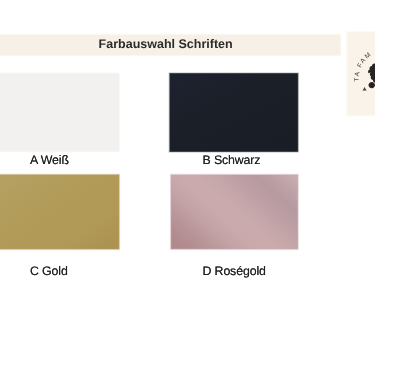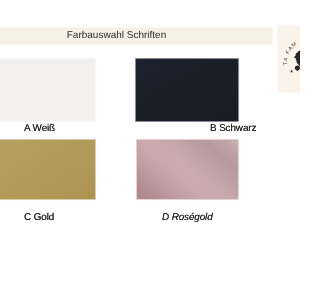--- a/index.html
+++ b/index.html
@@ -1,44 +1,44 @@
 <!DOCTYPE html>
 <html><head>
 <meta charset="utf-8">
 <style>
   html,body{margin:0;padding:0;}
   body{width:300px;height:300px;background:#ffffff;font-family:"Liberation Sans",sans-serif;overflow:hidden;position:relative;
         -webkit-font-smoothing:antialiased;text-rendering:geometricPrecision;}
   .page{position:absolute;inset:0;background:#ffffff;}
   .titlebar{position:absolute;left:0;top:27.5px;width:272px;height:16px;background:#F7F0E6;
              box-shadow:0 0 0 0.6px rgba(247,240,230,0.62), 0 0 0 1.1px rgba(247,240,230,0.22);}
-  .title{position:absolute;left:0;top:0;width:233px;height:100%;display:flex;align-items:center;justify-content:center;
-         font-size:10px;font-weight:400;color:#2B2B2B;letter-spacing:0px;white-space:nowrap;transform:translateZ(0);}
+  .title{position:absolute;left:16px;top:0;width:233px;height:100%;display:flex;align-items:center;justify-content:center;
+         font-size:10px;font-weight:700;color:#2B2B2B;letter-spacing:0px;white-space:nowrap;transform:translateZ(0);}
   .logopanel{position:absolute;left:278px;top:26px;width:22px;height:66px;background:#FAF3EA;overflow:hidden;
               box-shadow:0 0 0 0.6px rgba(250,243,234,0.62), 0 0 0 1.1px rgba(250,243,234,0.22);}
   .logosvg{position:absolute;left:0px;top:0px;transform:translateZ(0);}
   .arctext{font-family:"Liberation Sans",sans-serif;font-size:5.1px;fill:#3A3832;letter-spacing:1.2px;}
   .logomark{fill:#43403A;}
   .logoblob path{fill:#262523;}
   .sw{position:absolute;}
   .swA{box-shadow:0 0 0 0.6px rgba(242,241,239,0.62), 0 0 0 1.1px rgba(242,241,239,0.22);left:0;top:59.4px;width:94.9px;height:62.1px;background:#F2F1EF;}
   .swB{box-shadow:0 0 0 0.6px rgba(27,31,40,0.62), 0 0 0 1.1px rgba(27,31,40,0.22);left:135.9px;top:59.4px;width:102.2px;height:62.1px;background:#1B1F28;
        background-image:linear-gradient(152deg,#1D2230 0%,#1B1F28 38%,#1A1E27 72%,#191D26 100%);}
   .swC{box-shadow:0 0 0 0.6px rgba(178,155,88,0.62), 0 0 0 1.1px rgba(178,155,88,0.22);left:0;top:139.9px;width:94.6px;height:59.4px;background:#B29B58;
        background-image:linear-gradient(145deg,#B5A063 0%,#B29B58 45%,#B09857 75%,#AC9150 100%);}
   .swD{box-shadow:0 0 0 0.6px rgba(198,167,170,0.62), 0 0 0 1.1px rgba(198,167,170,0.22);left:136.6px;top:139.9px;width:101.4px;height:59.4px;background:#C6A7AA;
        background-image:linear-gradient(42deg,
           #B1878A 0%, #B38C90 10%, #B9969A 20%, #C2A2A5 30%, #C9A9AB 40%, #CAAAAD 50%,
           #C5A6A9 60%, #BC9EA4 70%, #B79AA1 80%, #BFA3A8 90%, #CBAFB1 100%);}
   .lab{position:absolute;font-size:9.9px;line-height:10px;color:#222222;font-weight:400;white-space:nowrap;
        letter-spacing:-0.1px;transform:translateZ(0);text-shadow:0 0 0.35px rgba(34,34,34,0.85);}
   .labA{left:24px;top:123.5px;text-align:center;}
-  .labB{left:162px;top:123.5px;margin-left:48px;}
+  .labB{left:162px;top:123.5px;}
   .labC{left:24px;top:212.5px;text-align:center;}
-  .labD{left:162px;top:212.5px;font-style:italic;}
+  .labD{left:162px;top:212.5px;}
 </style>
 </head>
 <body>
 
 <div class="page" style="background-color: rgb(255, 255, 255);">
   <div class="titlebar" style="background-color: rgb(247, 240, 230);">
     <div class="title">Farbauswahl Schriften</div>
   </div>
   <div class="logopanel" style="background-color: rgb(250, 243, 234);">
 

